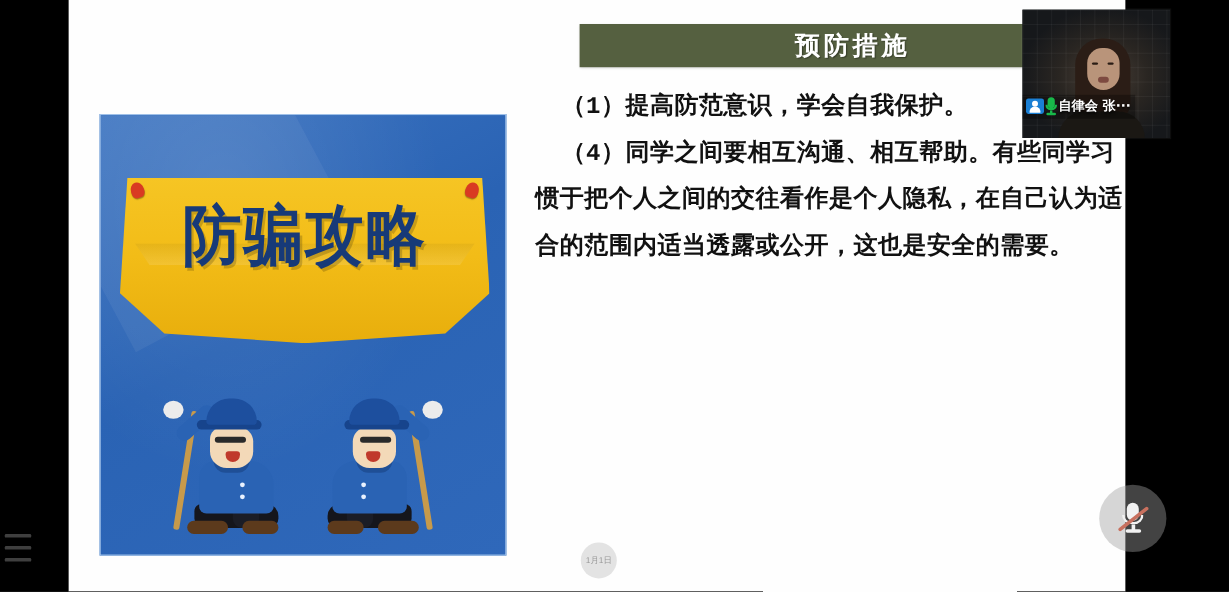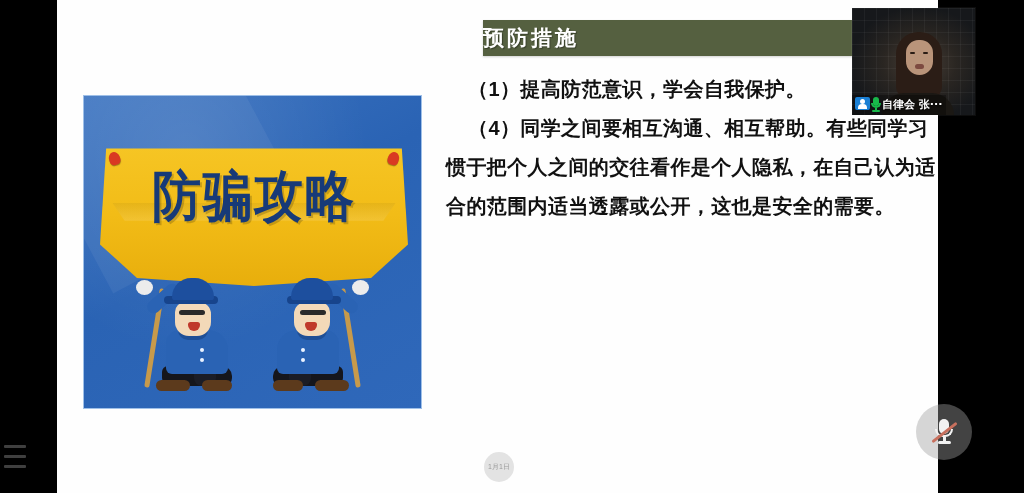--- a/index.html
+++ b/index.html
@@ -27,21 +27,21 @@
   .slide {
     position: absolute; left: 57px; top: 0;
     width: 881px; height: 493px;
     background: #fefefe;
     z-index: 2;
   }
 
   
   .illus {
     position: absolute; left: 26px; top: 95px;
-    width: 339px; height: 314px;
+    width: 339px; height: 368px;
     background: #2a66b8;
     border: 1px solid #9fc0e8;
     overflow: hidden;
   }
   .illus .sheen {
     position:absolute; inset:0;
     background:
       radial-gradient(ellipse at 30% 18%, rgba(255,255,255,.10), rgba(255,255,255,0) 55%),
       linear-gradient(150deg, #3b73c0 0%, #2a63b4 45%, #2f68ba 100%);
   }
@@ -94,40 +94,40 @@
   .cop .shoe   { position:absolute; left:8px;  top:106px; width:34px; height:11px; background:#5c3a1c; border-radius:6px; }
   .cop .shoe2  { position:absolute; left:54px; top:106px; width:30px; height:11px; background:#5c3a1c; border-radius:6px; }
   .cop .pole   { position:absolute; left:4px;  top:14px;  width:5px;  height:100px; background:#c79a4b; transform: rotate(9deg); border-radius:2px; }
   .cop .btn    { position:absolute; width:4px; height:4px; background:#eaf2ff; border-radius:50%; }
 
   
   .title-bar {
     position: absolute; left: 426px; top: 20px;
     width: 455px; height: 36px;
     background: #556040;
-    display: flex; align-items: center; justify-content: flex-start;
+    display: flex; align-items: center; justify-content: center;
     box-shadow: 0 1px 2px rgba(0,0,0,.18);
   }
   .title-bar .t {
     color: #ffffff; font-weight: bold; font-size: 21px; letter-spacing: 3px;
     font-family: "DejaVu Sans","Liberation Sans",sans-serif;
     text-shadow: 1px 1px 1px rgba(0,0,0,.35);
   }
   .body-text {
     position: absolute; left: 389px; top: 70px;
     width: 492px;
   }
   .body-text p {
     color: #111;
     font-weight: bold;
     font-size: 20px;
     line-height: 39px;
     letter-spacing: .4px;
     text-indent: 22px;
-    font-family: Liberation Sans, sans-serif;
+    font-family: Liberation Mono, monospace;
   }
 
   
   .watermark {
     position:absolute; left:484px; top:452px;
     width:30px; height:30px; border-radius:50%;
     background: rgba(120,120,120,.20);
     z-index:4;
     display:flex; align-items:center; justify-content:center;
     font-size:7px; color:rgba(90,90,90,.55);
@@ -159,22 +159,22 @@
     background:#b9947a; border-radius:13px 13px 14px 14px;
   }
   .vid .eyeL, .vid .eyeR { position:absolute; top:44px; width:5px; height:2px; background:#2a1c14; border-radius:1px;}
   .vid .eyeL { left:58px; } .vid .eyeR { left:71px; }
   .vid .lip  { position:absolute; left:63px; top:56px; width:9px; height:5px; background:#7d4a40; border-radius:4px;}
   .vid .shoulders {
     position:absolute; left:30px; bottom:0; width:72px; height:22px;
     background:#1b1814; border-radius:26px 26px 0 0;
   }
   .vid .nameplate {
-    position: absolute; left: 0; bottom: 0;
-    display: flex; gap: 0;
+    position: absolute; left: 0; bottom: 16px;
+    display: flex; align-items: center; gap: 0;
     padding: 2px 4px 3px 3px;
     background: rgba(0,0,0,.30);
   }
   .badge-person {
     width: 15px; height: 13px; background: #1a7fd4;
     border-radius: 2px; position: relative; flex: 0 0 auto;
   }
   .badge-person::before { content:""; position:absolute; left:5px; top:2px; width:5px; height:5px; background:#fff; border-radius:50%; }
   .badge-person::after  { content:""; position:absolute; left:3px; top:7px; width:9px; height:5px; background:#fff; border-radius:4px 4px 0 0; }
   .mic-on { width: 12px; height: 15px; position: relative; flex: 0 0 auto; }

